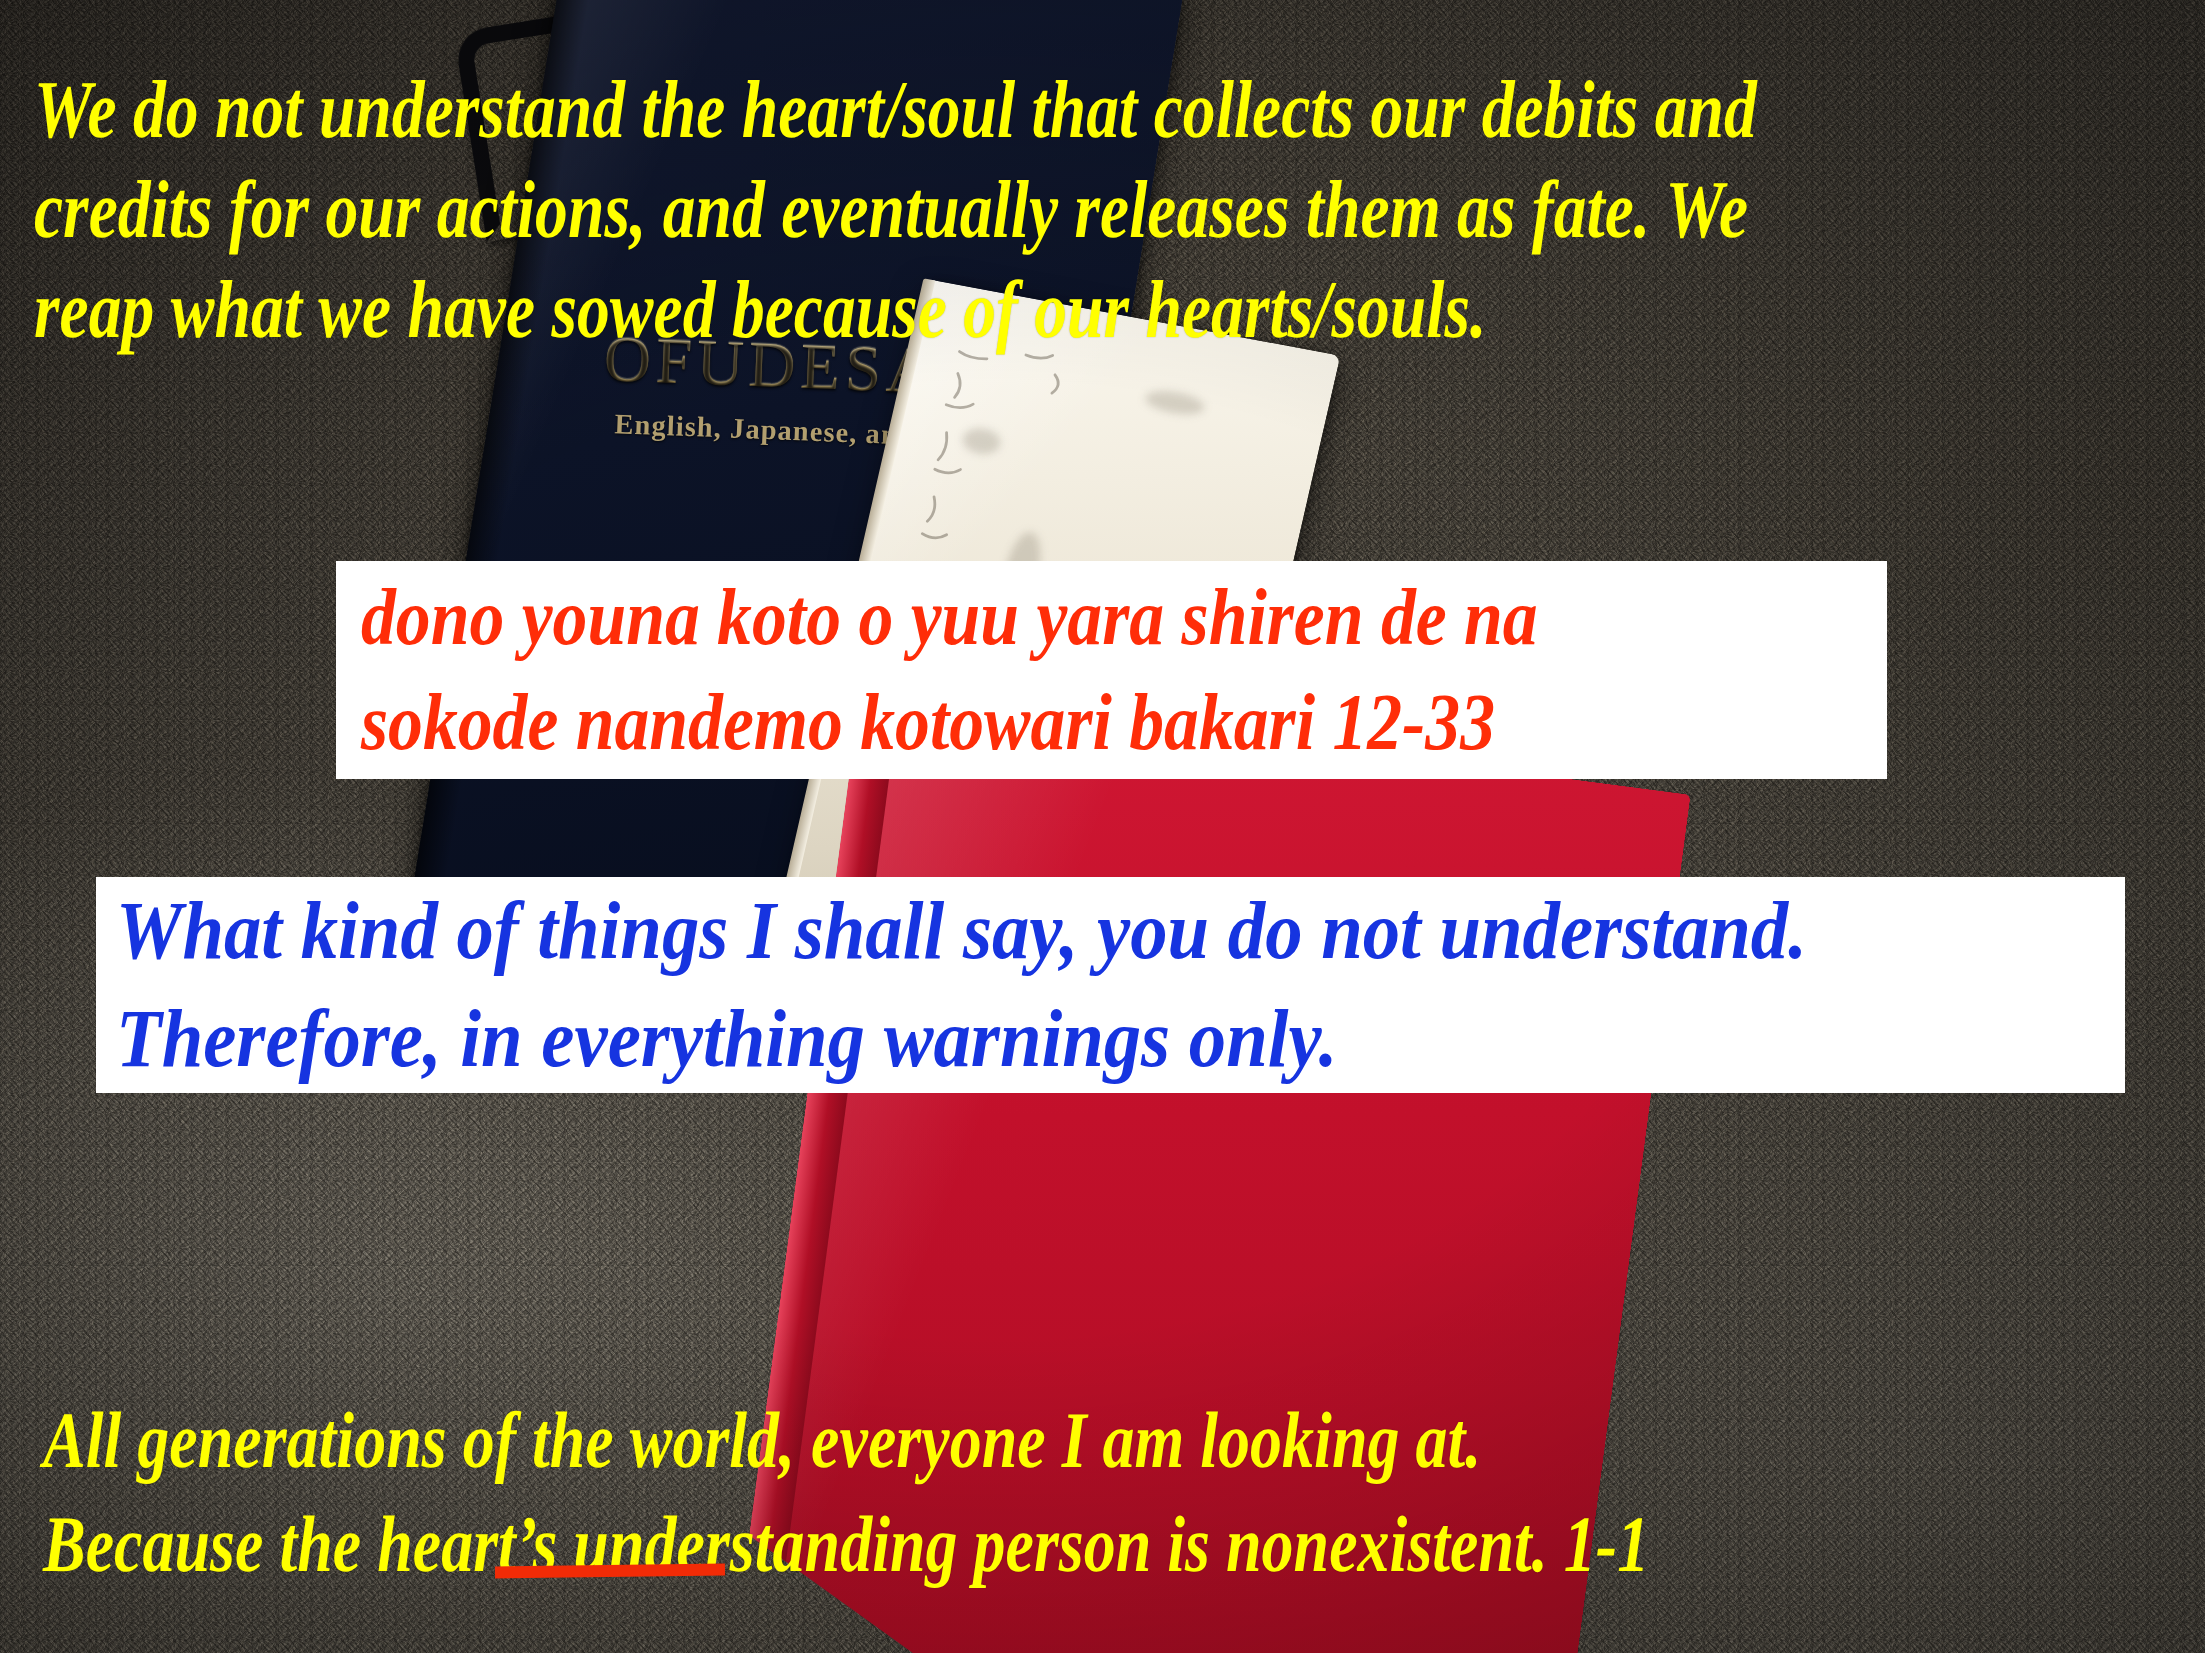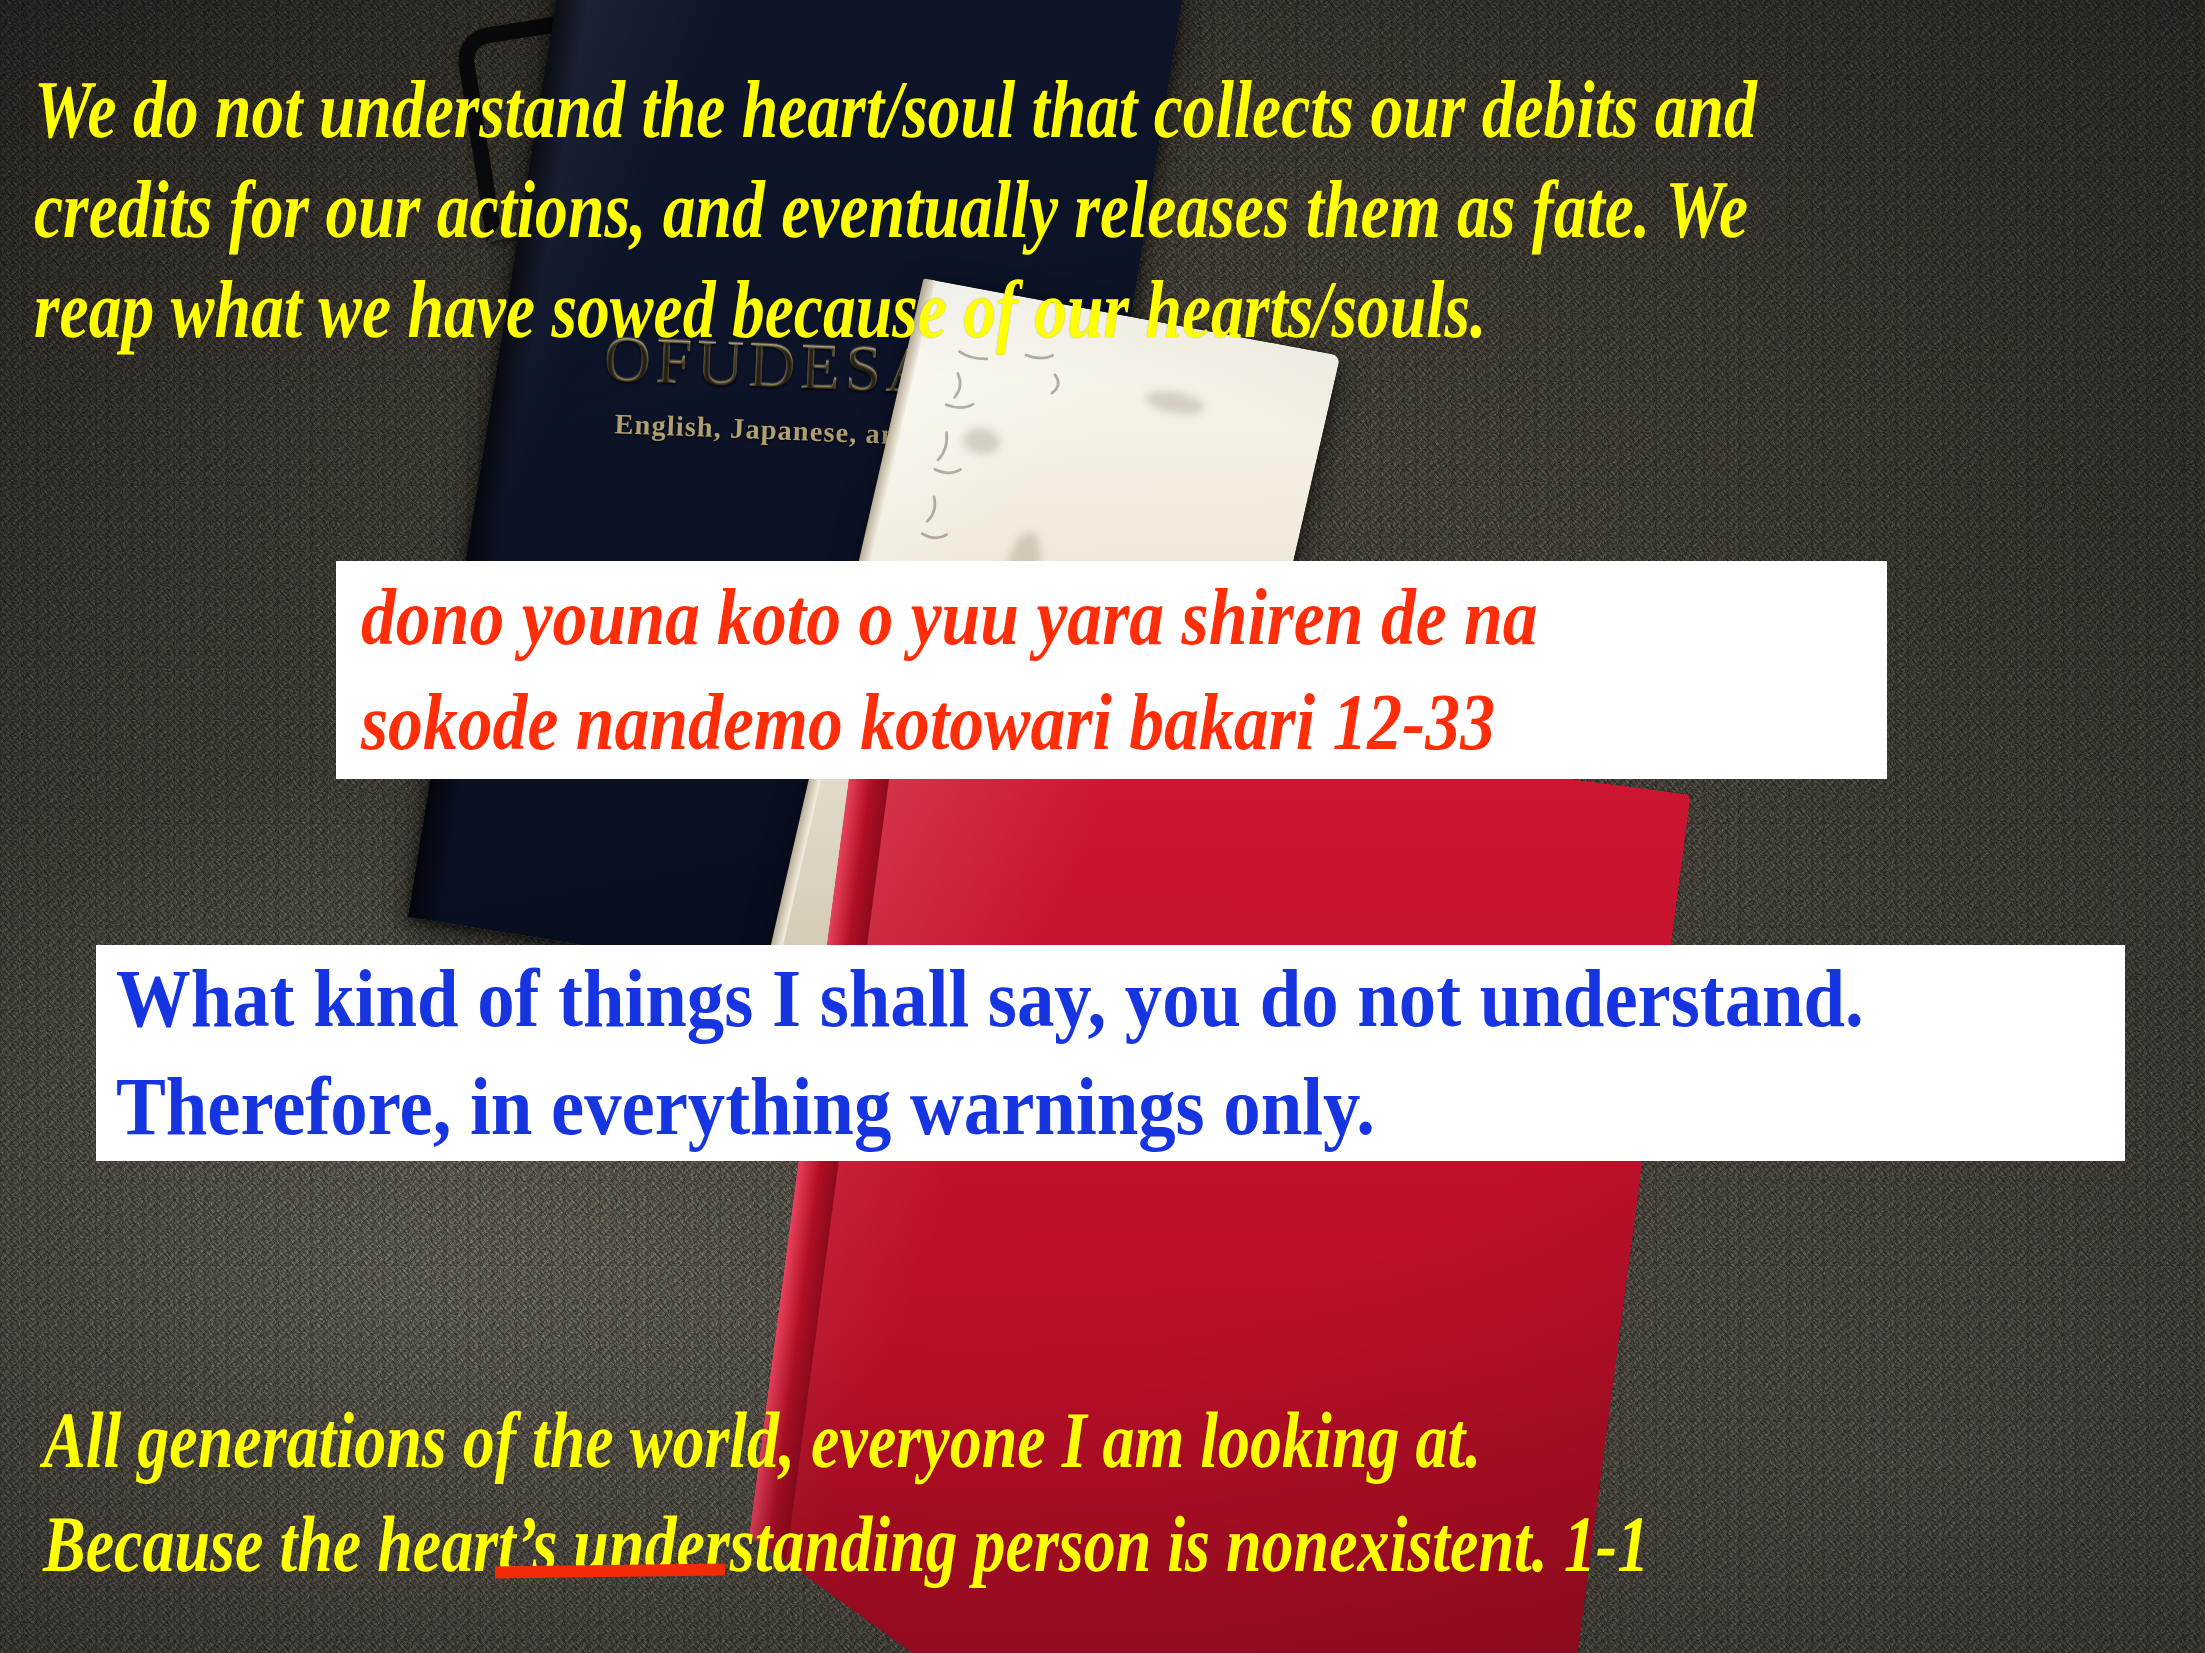--- a/index.html
+++ b/index.html
@@ -249,24 +249,25 @@
     font-weight: 700;
     font-style: italic;
     color: #ff2d08;
     font-size: 81px;
     line-height: 1.30;
     transform: scaleX(.86);
     transform-origin: 0 50%;
     white-space: nowrap;
   }
   #box-blue-text {
-    left: 96px; top: 945px;
+    left: 96px; top: 877px;
     width: 2029px; height: 216px;
     padding: 0 0 0 19.7px;
     box-sizing: border-box;
+    font-style: italic;
   }
   #box-blue-text .line {
     font-family: "Liberation Serif", serif;
     font-weight: 700;
     color: #1634e0;
     font-size: 83px;
     line-height: 1.30;
     transform: scaleX(.90);
     transform-origin: 0 50%;
     white-space: nowrap;

